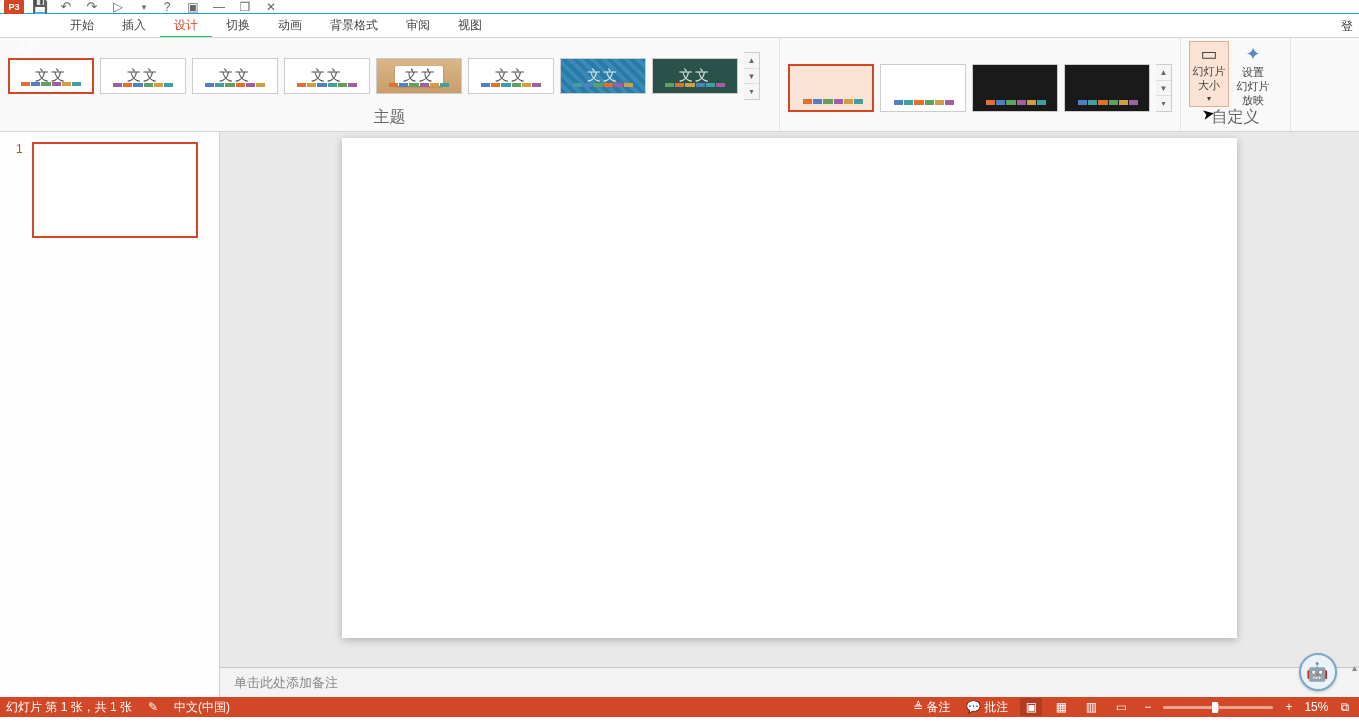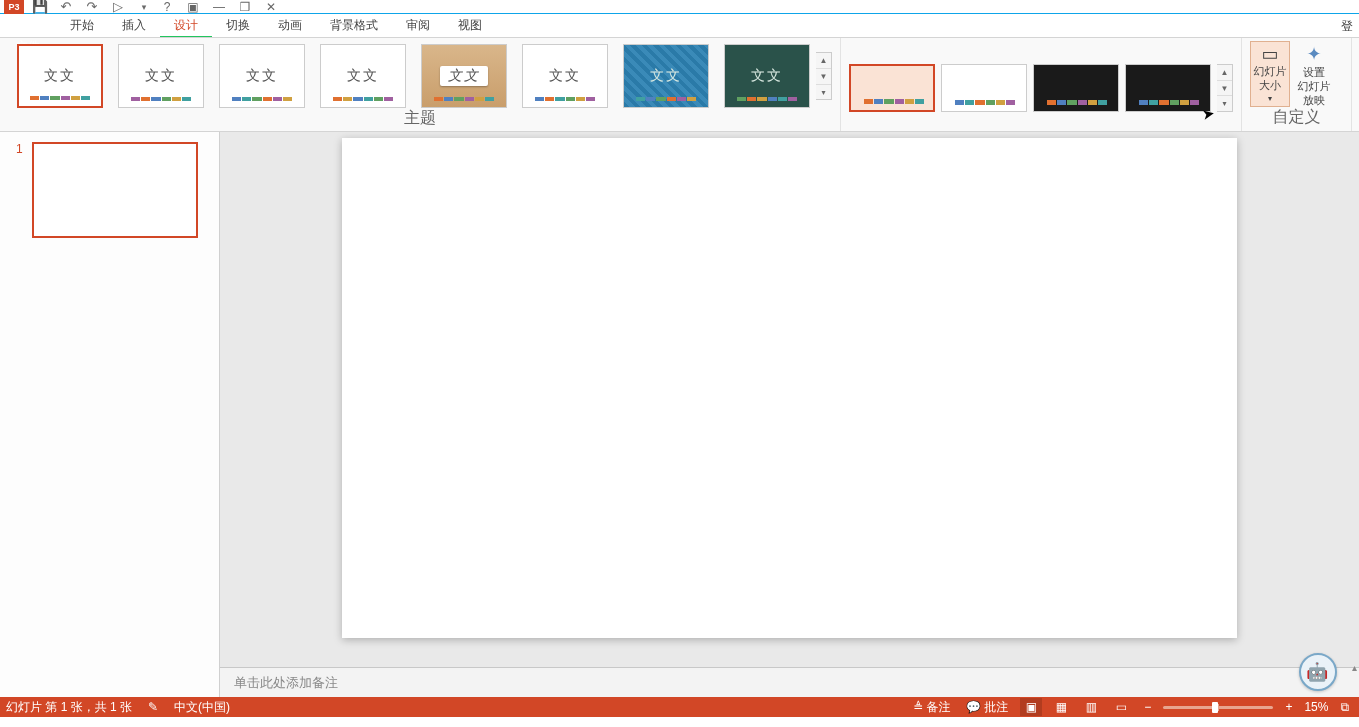--- a/index.html
+++ b/index.html
@@ -21,21 +21,21 @@
 .tab.active { color: #d24726; border-bottom: 1px solid #22c55e; }
 .signin { position: absolute; right: 6px; top: 4px; font-size: 12px; color: #444; }
 
 
 .ribbon { height: 94px; background: #f9f9f9; border-bottom: 1px solid #d4d4d4; display: flex; }
 .group { display: flex; flex-direction: column; border-right: 1px solid #e3e3e3; height: 100%; }
 .group-body { flex: 1; display: flex; align-items: center; padding: 6px 8px 0 8px; gap: 6px; }
 .group-label { text-align: center; font-size: 16px; color: #666; padding-bottom: 3px; }
 
 
-.theme-thumb { width: 86px; height: 64px; background: #fff; border: 1px solid #ccc; cursor: pointer; display: flex; flex-direction: column; align-items: center; justify-content: center; position: relative; margin-left: 9px; }
+.theme-thumb { width: 86px; height: 36px; background: #fff; border: 1px solid #ccc; cursor: pointer; display: flex; flex-direction: column; align-items: center; justify-content: center; position: relative; }
 .theme-thumb.selected { border: 2px solid #d24726; }
 .theme-thumb.wood { background: linear-gradient(#d9b68a,#c99e6b); }
 .theme-thumb.wood .tt-text-plate { background:#fff; padding: 1px 8px; border-radius:2px; box-shadow: 0 1px 2px rgba(0,0,0,.3); }
 .theme-thumb.blue { background: repeating-linear-gradient(45deg,#2a7aa8,#2a7aa8 4px,#3a8ab8 4px,#3a8ab8 8px); }
 .theme-thumb.green { background: #2a524a; }
 .tt-text { font-size: 14px; color: #555; letter-spacing: 2px; }
 .theme-thumb.blue .tt-text, .theme-thumb.green .tt-text { color: #d8e8e0; }
 .tt-bar { position: absolute; bottom: 6px; height: 4px; width: 60px; display: flex; gap: 1px; }
 .tt-bar span { flex:1; }
 .c1{background:#e07030}.c2{background:#5080c0}.c3{background:#60a060}.c4{background:#a060a0}.c5{background:#d0a040}.c6{background:#40a0a0}

